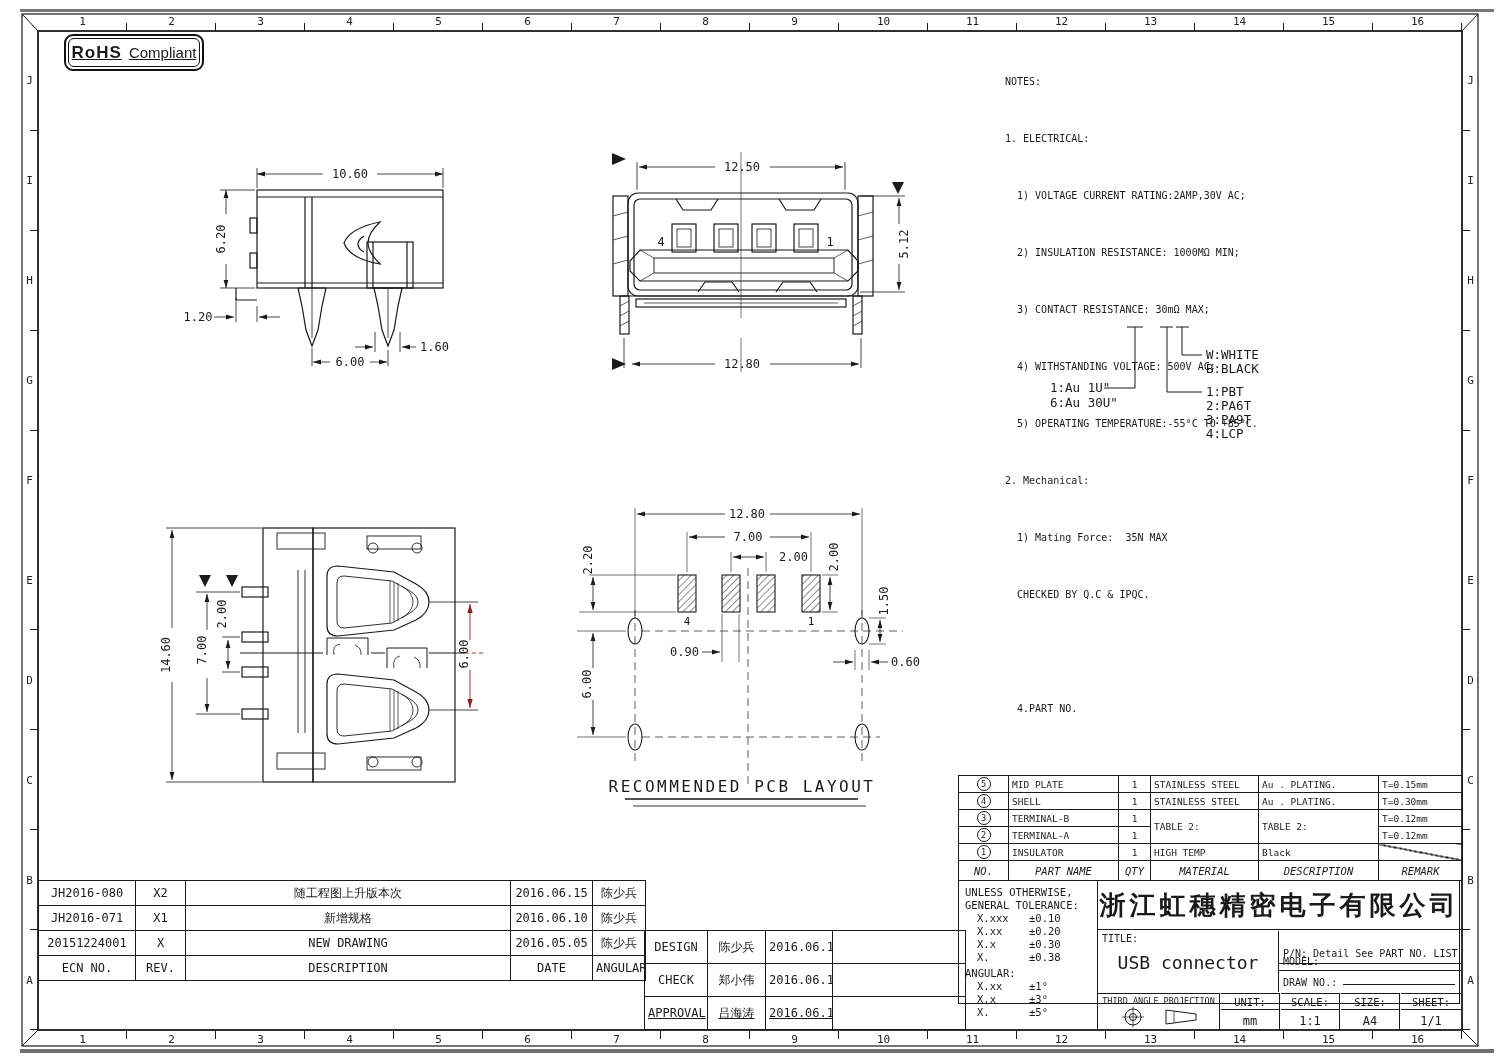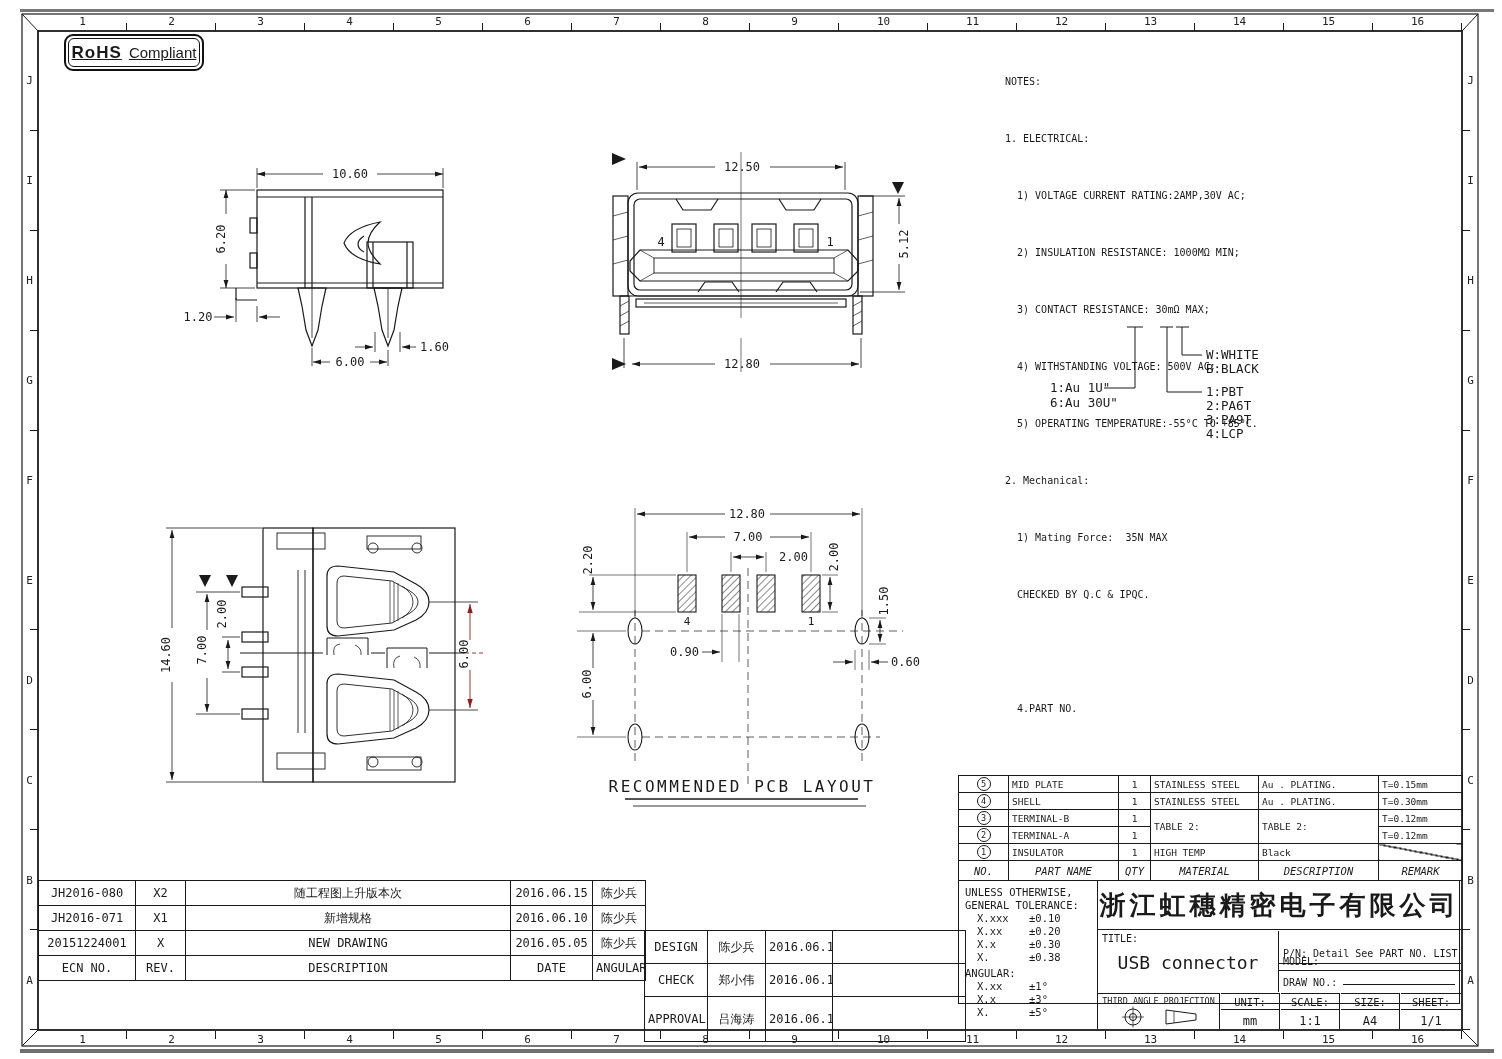--- a/index.html
+++ b/index.html
@@ -583,21 +583,21 @@
       <td class="cn">陈少兵</td>
       <td>2016.06.15</td>
       <td></td>
     </tr>
     <tr style="height:33px;">
       <td>CHECK</td>
       <td class="cn">郑小伟</td>
       <td>2016.06.15</td>
       <td></td>
     </tr>
-    <tr style="height:45px;">
+    <tr style="height:33px;text-decoration:underline;">
       <td>APPROVAL</td>
       <td class="cn">吕海涛</td>
       <td>2016.06.15</td>
       <td></td>
     </tr>
   </tbody>
     </table>
 
 </div>
 

